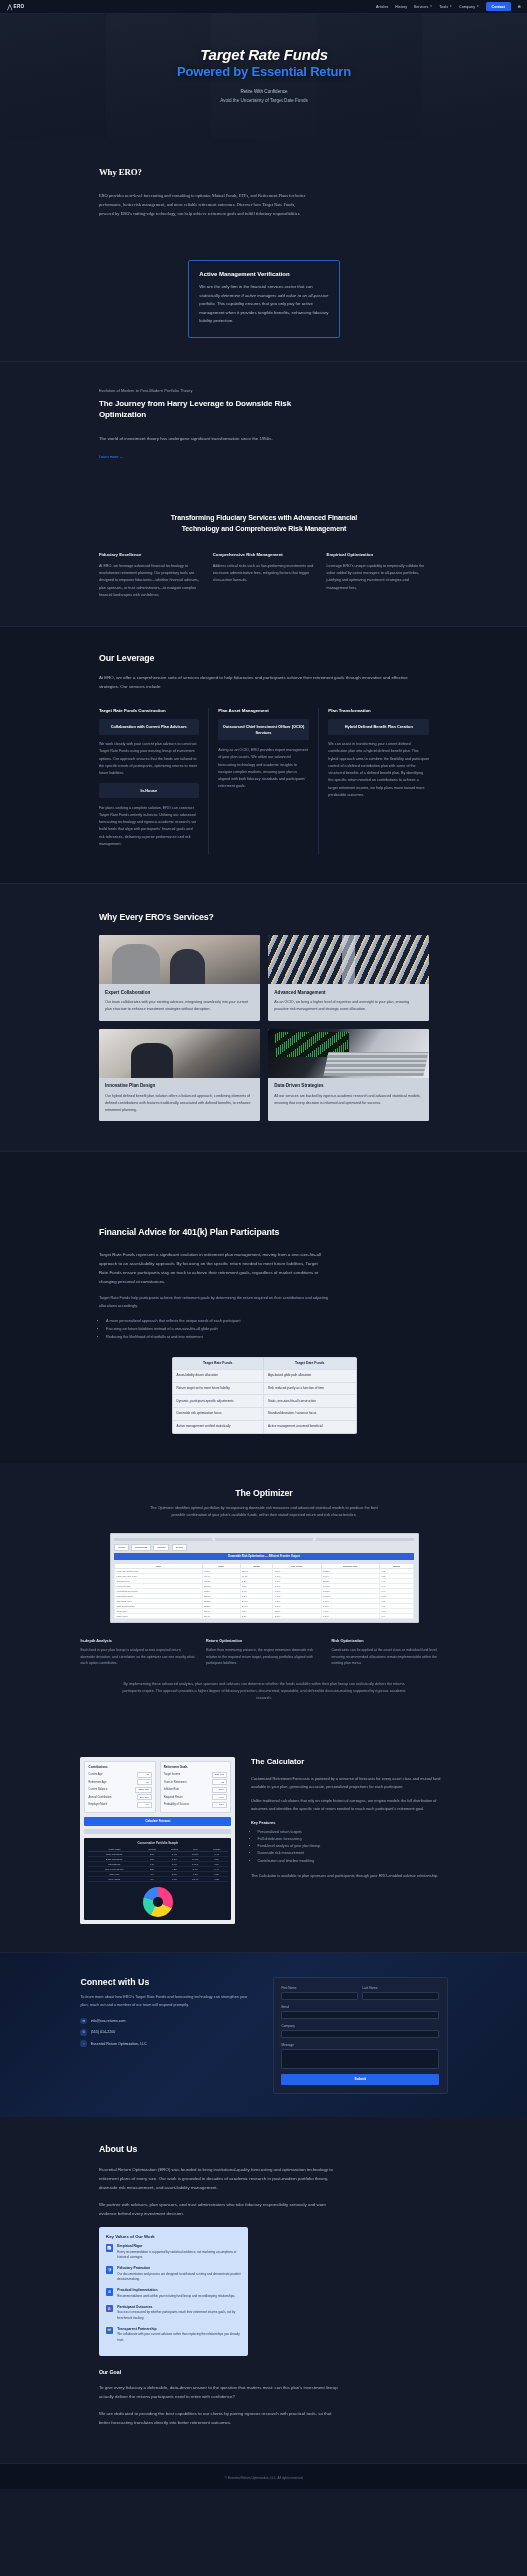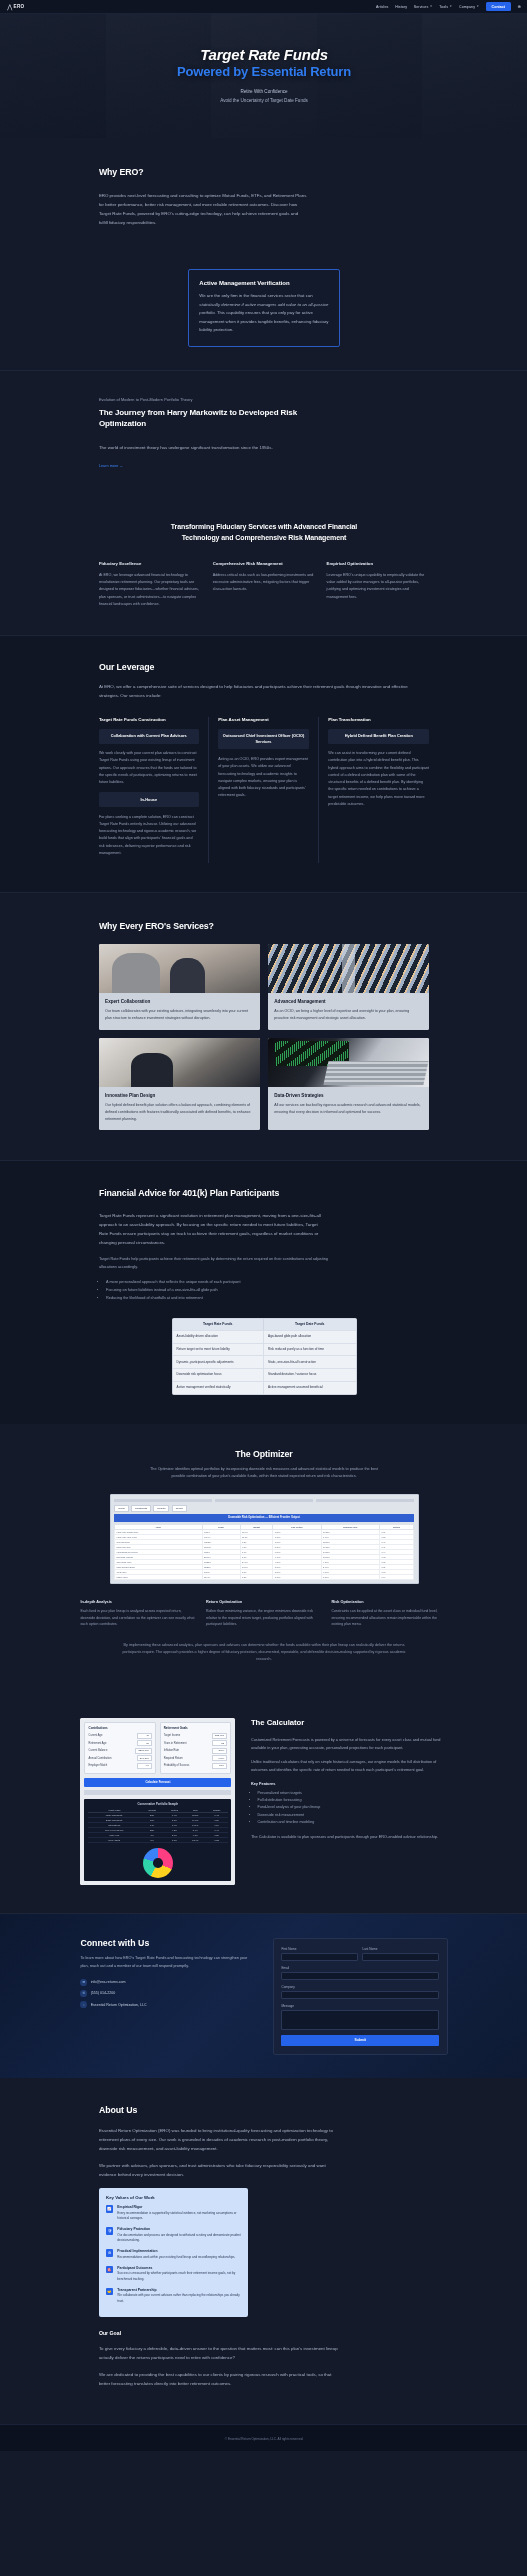--- a/index.html
+++ b/index.html
@@ -39,21 +39,21 @@
   .wrap{max-width:355px;margin:0 auto;padding:0 12.4px;}
   .sect{position:relative;}
   .rule{border-top:0.5px solid #1d2539;}
   h2.sec-h{font-size:8.8px;font-weight:700;color:#fff;letter-spacing:-0.1px;}
   h2.sec-h.center{text-align:center;}
   p.body{font-size:4.4px;line-height:2.05;color:#aab4c8;}
   .eyebrow{font-size:3.8px;color:#98a3ba;letter-spacing:0.1px;}
   .lnk{font-size:3.8px;color:#3b82f6;cursor:pointer;}
 
   
-  .why{padding:29px 0 24px;}
+  .why{padding:29px 0 24px;font-family:Liberation Serif, serif;}
   .why h2{margin-bottom:14px;}
   .why p{max-width:209px;}
 
   
   .verify-wrap{padding:17.5px 0 23px;display:flex;justify-content:center;}
   .verify{width:152px;border:0.5px solid #2b5cc4;border-radius:2.1px;padding:9.8px 10.3px 11.3px;
           background:#121a2c;}
   .verify h3{font-size:6px;font-weight:700;color:#fff;margin-bottom:6.2px;}
   .verify p{font-size:4.3px;line-height:2;color:#aeb8cc;}
   .verify em{font-style:italic;}
@@ -110,21 +110,21 @@
   .ph-office:before{content:"";position:absolute;left:20%;bottom:0;width:26%;height:70%;
     border-radius:38% 38% 0 0;background:#1f242e;}
   .ph-laptop{background:linear-gradient(125deg,#0b0d11 0%,#23272f 35%,#b9bec6 60%,#e6e8ec 100%);}
   .ph-laptop:before{content:"";position:absolute;left:4%;top:6%;width:46%;height:52%;
     background:repeating-linear-gradient(86deg,#0e1a12 0 1.5px,#2fa055 1.5px 2.1px);}
   .ph-laptop:after{content:"";position:absolute;right:2%;bottom:4%;width:62%;height:48%;
     background:repeating-linear-gradient(0deg,#9aa0a8 0 2.6px,#c9ced5 2.6px 4.6px);transform:skewX(-12deg);}
 
   
   .k401{background:#101624;padding:27px 0 29px;border-top:0.5px solid #1d2539;}
-  .k401 h2{margin-bottom:12.4px;}
+  .k401 h2{margin-bottom:12.4px;margin-top:48px;}
   .k401 p.body{max-width:227px;}
   .k401 p.small{font-size:3.8px;line-height:2;color:#95a0b6;max-width:242px;margin-top:9.3px;}
   .bullets{margin-top:8.2px;padding-left:7.2px;}
   .bullets li{font-size:3.8px;line-height:2;color:#95a0b6;}
   .tbl-wrap{margin-top:15.5px;display:flex;justify-content:center;}
   .tbl{width:185px;background:#eef1f6;border-radius:1.5px;overflow:hidden;border:0.5px solid #cfd6e2;}
   .tbl .hd{display:grid;grid-template-columns:1fr 1fr;}
   .tbl .hd div{background:#dfe5ee;font-size:3.4px;font-weight:700;color:#13203a;
                padding:3.6px 4.1px;text-align:center;border-right:0.5px solid #cfd6e2;}
   .tbl .hd div:last-child{border-right:none;}
@@ -276,21 +276,21 @@
   <div class="sect verify-wrap">
     <div class="verify">
       <h3>Active Management Verification</h3>
       <p><span>We are the only firm in the financial services sector that can </span><em>statistically determine if active managers add value to an all-passive portfolio.</em><span> This capability ensures that you only pay for active management when it provides tangible benefits, enhancing fiduciary liability protection.</span></p>
     </div>
   </div>
 
   <div class="sect journey rule">
     <div class="wrap">
       <div class="eyebrow">Evolution of Modern to Post-Modern Portfolio Theory</div>
-      <h2 class="sec-h">The Journey from Harry Markowitz to Developed Risk Optimization</h2>
+      <h2 class="sec-h">The Journey from Harry Leverage to Downside Risk Optimization</h2>
       <p class="body">The world of investment theory has undergone significant transformation since the 1950s.</p>
       <div class="lnk">Learn more →</div>
     </div>
   </div>
 
   <div class="sect transform">
     <div class="wrap">
       <h2 class="sec-h center">Transforming Fiduciary Services with Advanced Financial Technology and Comprehensive Risk Management</h2>
       <div class="cols3">
         <div class="col">

